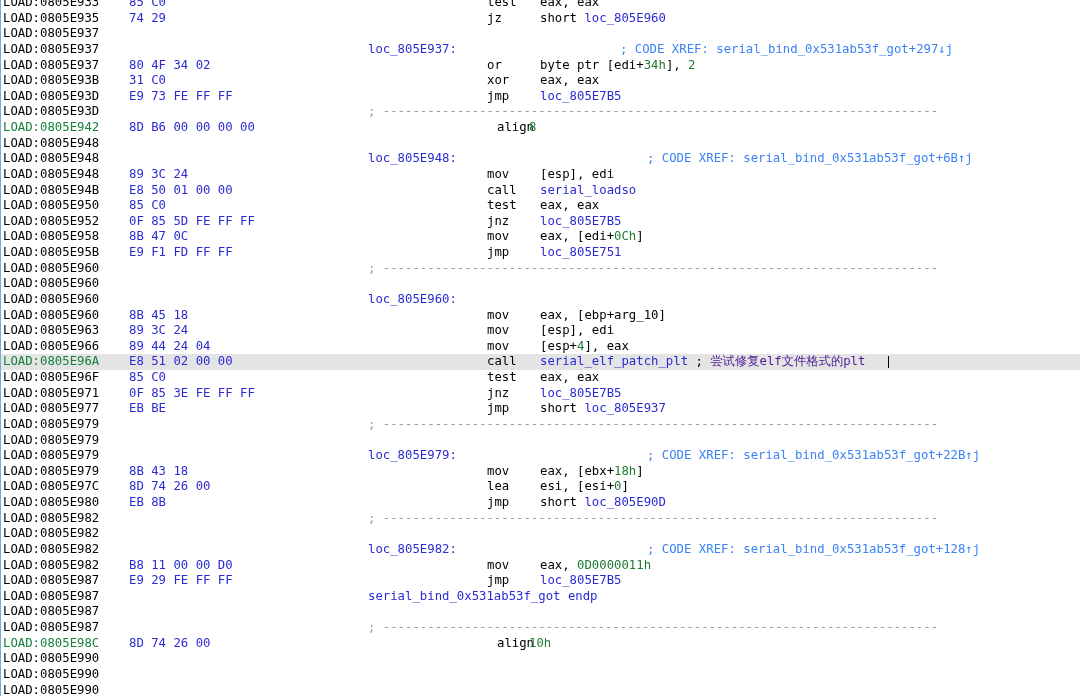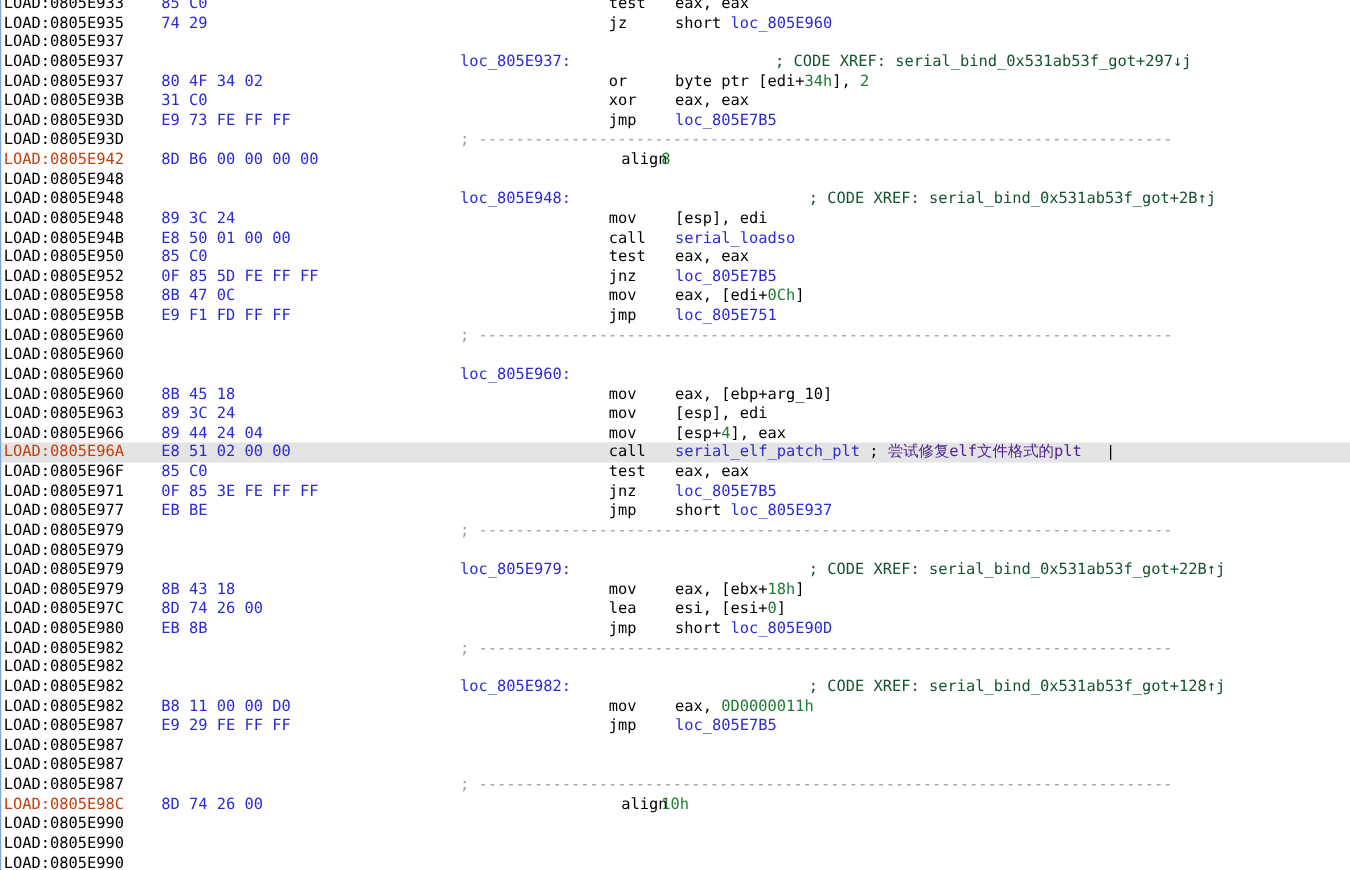--- a/index.html
+++ b/index.html
@@ -50,21 +50,21 @@
     padding-left: 21px;
   }
   .addr {
     position: absolute;
     left: 3px;
     top: 0;
     color: #000000;
     letter-spacing: 0px;
   }
   .addr.dim {
-    color: #c2410c;
+    color: #15803d;
   }
   .bytes {
     position: absolute;
     left: 129px;
     top: 0;
     color: #2b2bd4;
   }
   .label {
     position: absolute;
     left: 368px;
@@ -95,21 +95,21 @@
     left: 540px;
     top: 0;
     color: #000000;
   }
   .ops .ref  { color: #2b2bd4; }
   .ops .num  { color: #1f7a32; }
   .ops .cmt  { color: #4c1d95; }
   .xref {
     position: absolute;
     top: 0;
-    color: #14532d;
+    color: #3b82f6;
   }
   .align-kw {
     position: absolute;
     left: 487px;
     top: 0;
     color: #000000;
     margin-left: 10px;
   }
   .align-val {
     position: absolute;
@@ -140,21 +140,21 @@
       <div class="row"><span class="addr">LOAD:0805E933</span><span class="bytes">85 C0</span><span class="mnem">test</span><span class="ops">eax, eax</span></div>
       <div class="row"><span class="addr">LOAD:0805E935</span><span class="bytes">74 29</span><span class="mnem">jz</span><span class="ops">short <span class="ref">loc_805E960</span></span></div>
       <div class="row"><span class="addr">LOAD:0805E937</span></div>
       <div class="row"><span class="addr">LOAD:0805E937</span><span class="label">loc_805E937:</span><span class="xref" style="left:620px">; CODE XREF: serial_bind_0x531ab53f_got+297↓j</span></div>
       <div class="row"><span class="addr">LOAD:0805E937</span><span class="bytes">80 4F 34 02</span><span class="mnem">or</span><span class="ops">byte ptr [edi+<span class="num">34h</span>], <span class="num">2</span></span></div>
       <div class="row"><span class="addr">LOAD:0805E93B</span><span class="bytes">31 C0</span><span class="mnem">xor</span><span class="ops">eax, eax</span></div>
       <div class="row"><span class="addr">LOAD:0805E93D</span><span class="bytes">E9 73 FE FF FF</span><span class="mnem">jmp</span><span class="ops"><span class="ref">loc_805E7B5</span></span></div>
       <div class="row"><span class="addr">LOAD:0805E93D</span><span class="sep">; ---------------------------------------------------------------------------</span></div>
       <div class="row"><span class="addr dim">LOAD:0805E942</span><span class="bytes">8D B6 00 00 00 00</span><span class="align-kw">align</span><span class="align-val">8</span></div>
       <div class="row"><span class="addr">LOAD:0805E948</span></div>
-      <div class="row"><span class="addr">LOAD:0805E948</span><span class="label">loc_805E948:</span><span class="xref" style="left:647px">; CODE XREF: serial_bind_0x531ab53f_got+2B↑j</span></div>
+      <div class="row"><span class="addr">LOAD:0805E948</span><span class="label">loc_805E948:</span><span class="xref" style="left:647px">; CODE XREF: serial_bind_0x531ab53f_got+6B↑j</span></div>
       <div class="row"><span class="addr">LOAD:0805E948</span><span class="bytes">89 3C 24</span><span class="mnem">mov</span><span class="ops">[esp], edi</span></div>
       <div class="row"><span class="addr">LOAD:0805E94B</span><span class="bytes">E8 50 01 00 00</span><span class="mnem">call</span><span class="ops"><span class="ref">serial_loadso</span></span></div>
       <div class="row"><span class="addr">LOAD:0805E950</span><span class="bytes">85 C0</span><span class="mnem">test</span><span class="ops">eax, eax</span></div>
       <div class="row"><span class="addr">LOAD:0805E952</span><span class="bytes">0F 85 5D FE FF FF</span><span class="mnem">jnz</span><span class="ops"><span class="ref">loc_805E7B5</span></span></div>
       <div class="row"><span class="addr">LOAD:0805E958</span><span class="bytes">8B 47 0C</span><span class="mnem">mov</span><span class="ops">eax, [edi+<span class="num">0Ch</span>]</span></div>
       <div class="row"><span class="addr">LOAD:0805E95B</span><span class="bytes">E9 F1 FD FF FF</span><span class="mnem">jmp</span><span class="ops"><span class="ref">loc_805E751</span></span></div>
       <div class="row"><span class="addr">LOAD:0805E960</span><span class="sep">; ---------------------------------------------------------------------------</span></div>
       <div class="row"><span class="addr">LOAD:0805E960</span></div>
       <div class="row"><span class="addr">LOAD:0805E960</span><span class="label">loc_805E960:</span></div>
       <div class="row"><span class="addr">LOAD:0805E960</span><span class="bytes">8B 45 18</span><span class="mnem">mov</span><span class="ops">eax, [ebp+arg_10]</span></div>
@@ -168,21 +168,21 @@
       <div class="row"><span class="addr">LOAD:0805E979</span></div>
       <div class="row"><span class="addr">LOAD:0805E979</span><span class="label">loc_805E979:</span><span class="xref" style="left:647px">; CODE XREF: serial_bind_0x531ab53f_got+22B↑j</span></div>
       <div class="row"><span class="addr">LOAD:0805E979</span><span class="bytes">8B 43 18</span><span class="mnem">mov</span><span class="ops">eax, [ebx+<span class="num">18h</span>]</span></div>
       <div class="row"><span class="addr">LOAD:0805E97C</span><span class="bytes">8D 74 26 00</span><span class="mnem">lea</span><span class="ops">esi, [esi+<span class="num">0</span>]</span></div>
       <div class="row"><span class="addr">LOAD:0805E980</span><span class="bytes">EB 8B</span><span class="mnem">jmp</span><span class="ops">short <span class="ref">loc_805E90D</span></span></div>
       <div class="row"><span class="addr">LOAD:0805E982</span><span class="sep">; ---------------------------------------------------------------------------</span></div>
       <div class="row"><span class="addr">LOAD:0805E982</span></div>
       <div class="row"><span class="addr">LOAD:0805E982</span><span class="label">loc_805E982:</span><span class="xref" style="left:647px">; CODE XREF: serial_bind_0x531ab53f_got+128↑j</span></div>
       <div class="row"><span class="addr">LOAD:0805E982</span><span class="bytes">B8 11 00 00 D0</span><span class="mnem">mov</span><span class="ops">eax, <span class="num">0D0000011h</span></span></div>
       <div class="row"><span class="addr">LOAD:0805E987</span><span class="bytes">E9 29 FE FF FF</span><span class="mnem">jmp</span><span class="ops"><span class="ref">loc_805E7B5</span></span></div>
-      <div class="row"><span class="addr">LOAD:0805E987</span></div>
+      <div class="row"><span class="addr">LOAD:0805E987</span><span class="endp">serial_bind_0x531ab53f_got endp</span></div>
       <div class="row"><span class="addr">LOAD:0805E987</span></div>
       <div class="row"><span class="addr">LOAD:0805E987</span><span class="sep">; ---------------------------------------------------------------------------</span></div>
       <div class="row"><span class="addr dim">LOAD:0805E98C</span><span class="bytes">8D 74 26 00</span><span class="align-kw">align</span><span class="align-val">10h</span></div>
       <div class="row"><span class="addr">LOAD:0805E990</span></div>
       <div class="row"><span class="addr">LOAD:0805E990</span></div>
       <div class="row"><span class="addr">LOAD:0805E990</span></div>
     </div>
 </div>
 
 </body></html>

